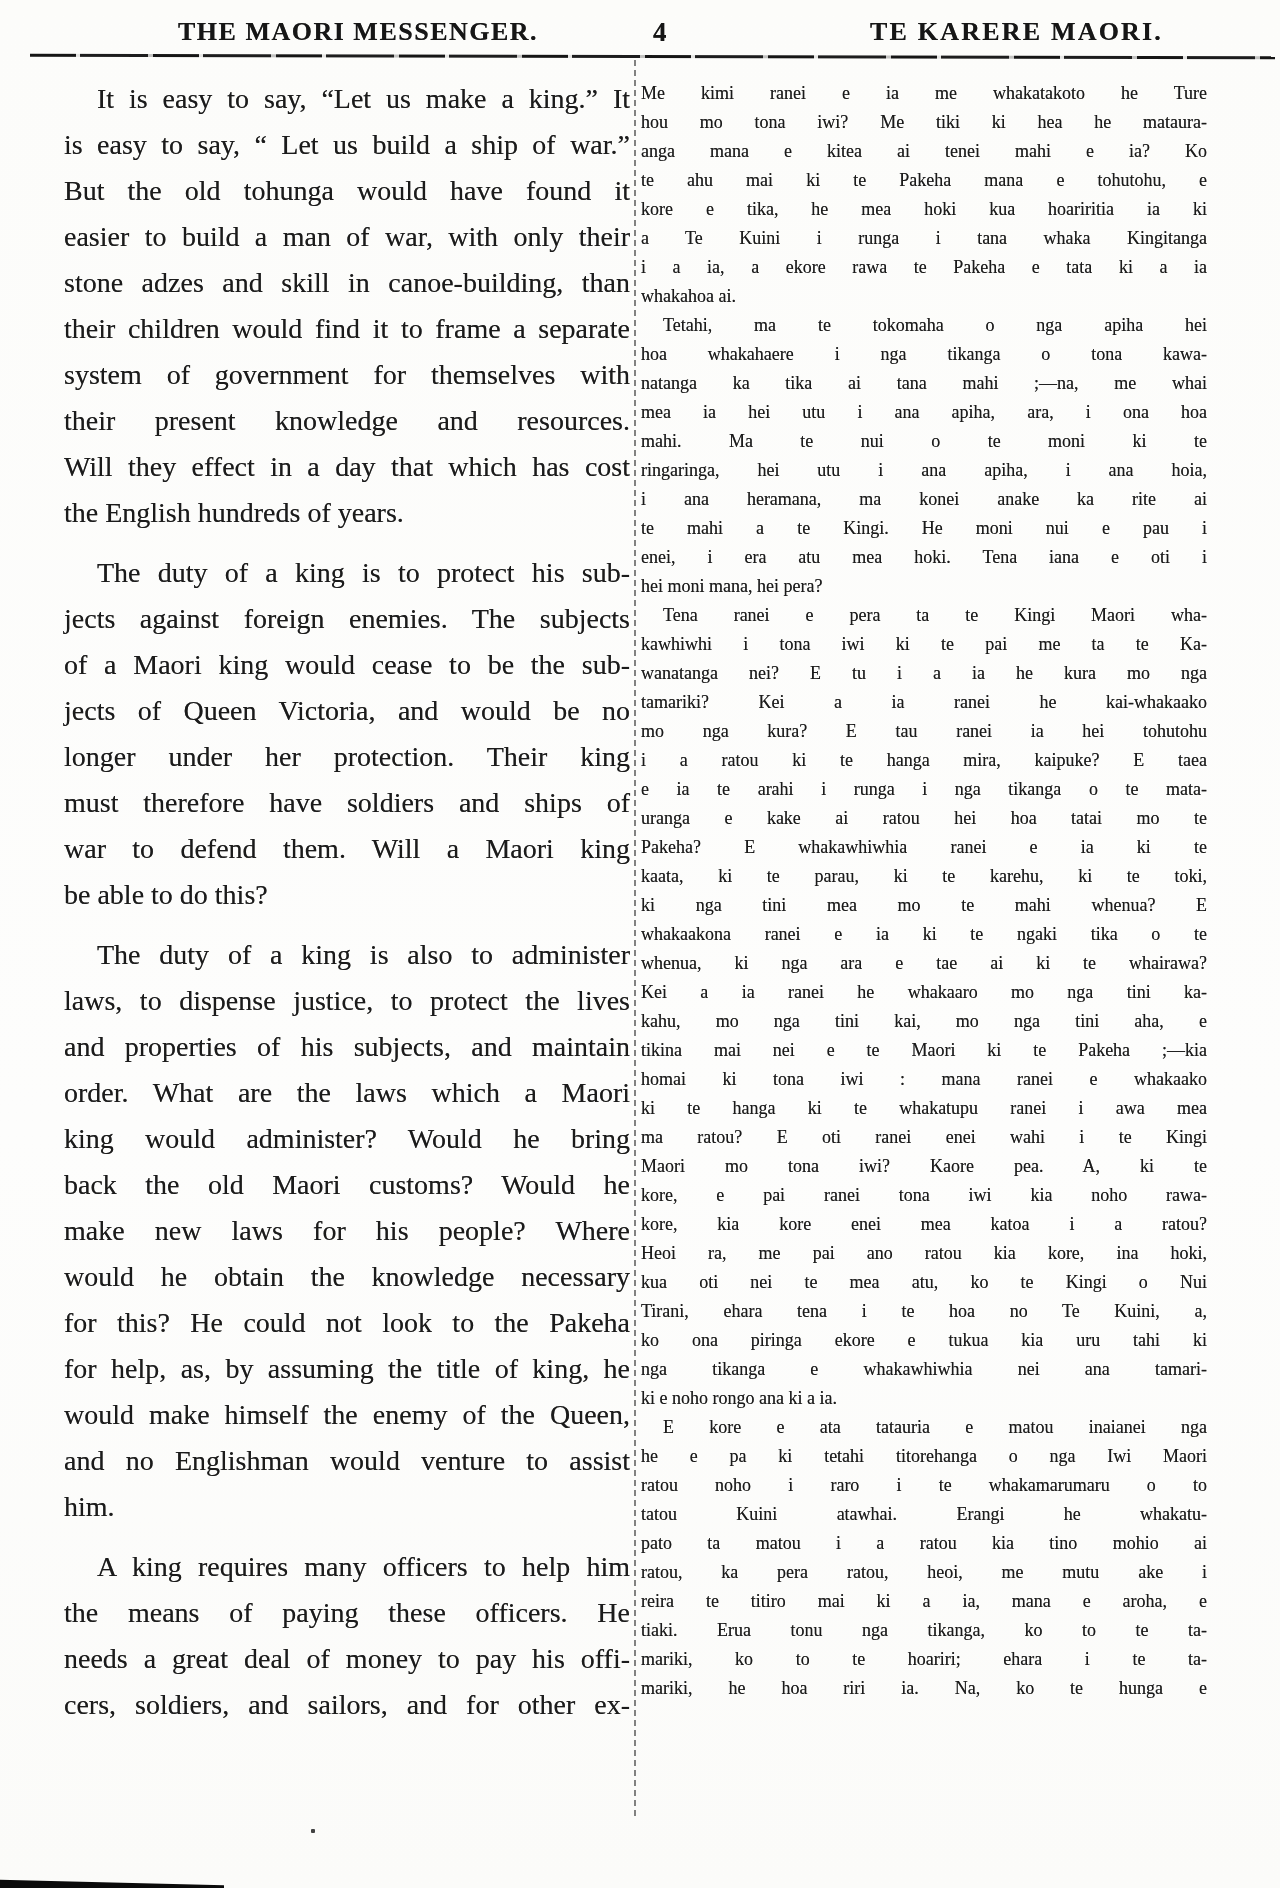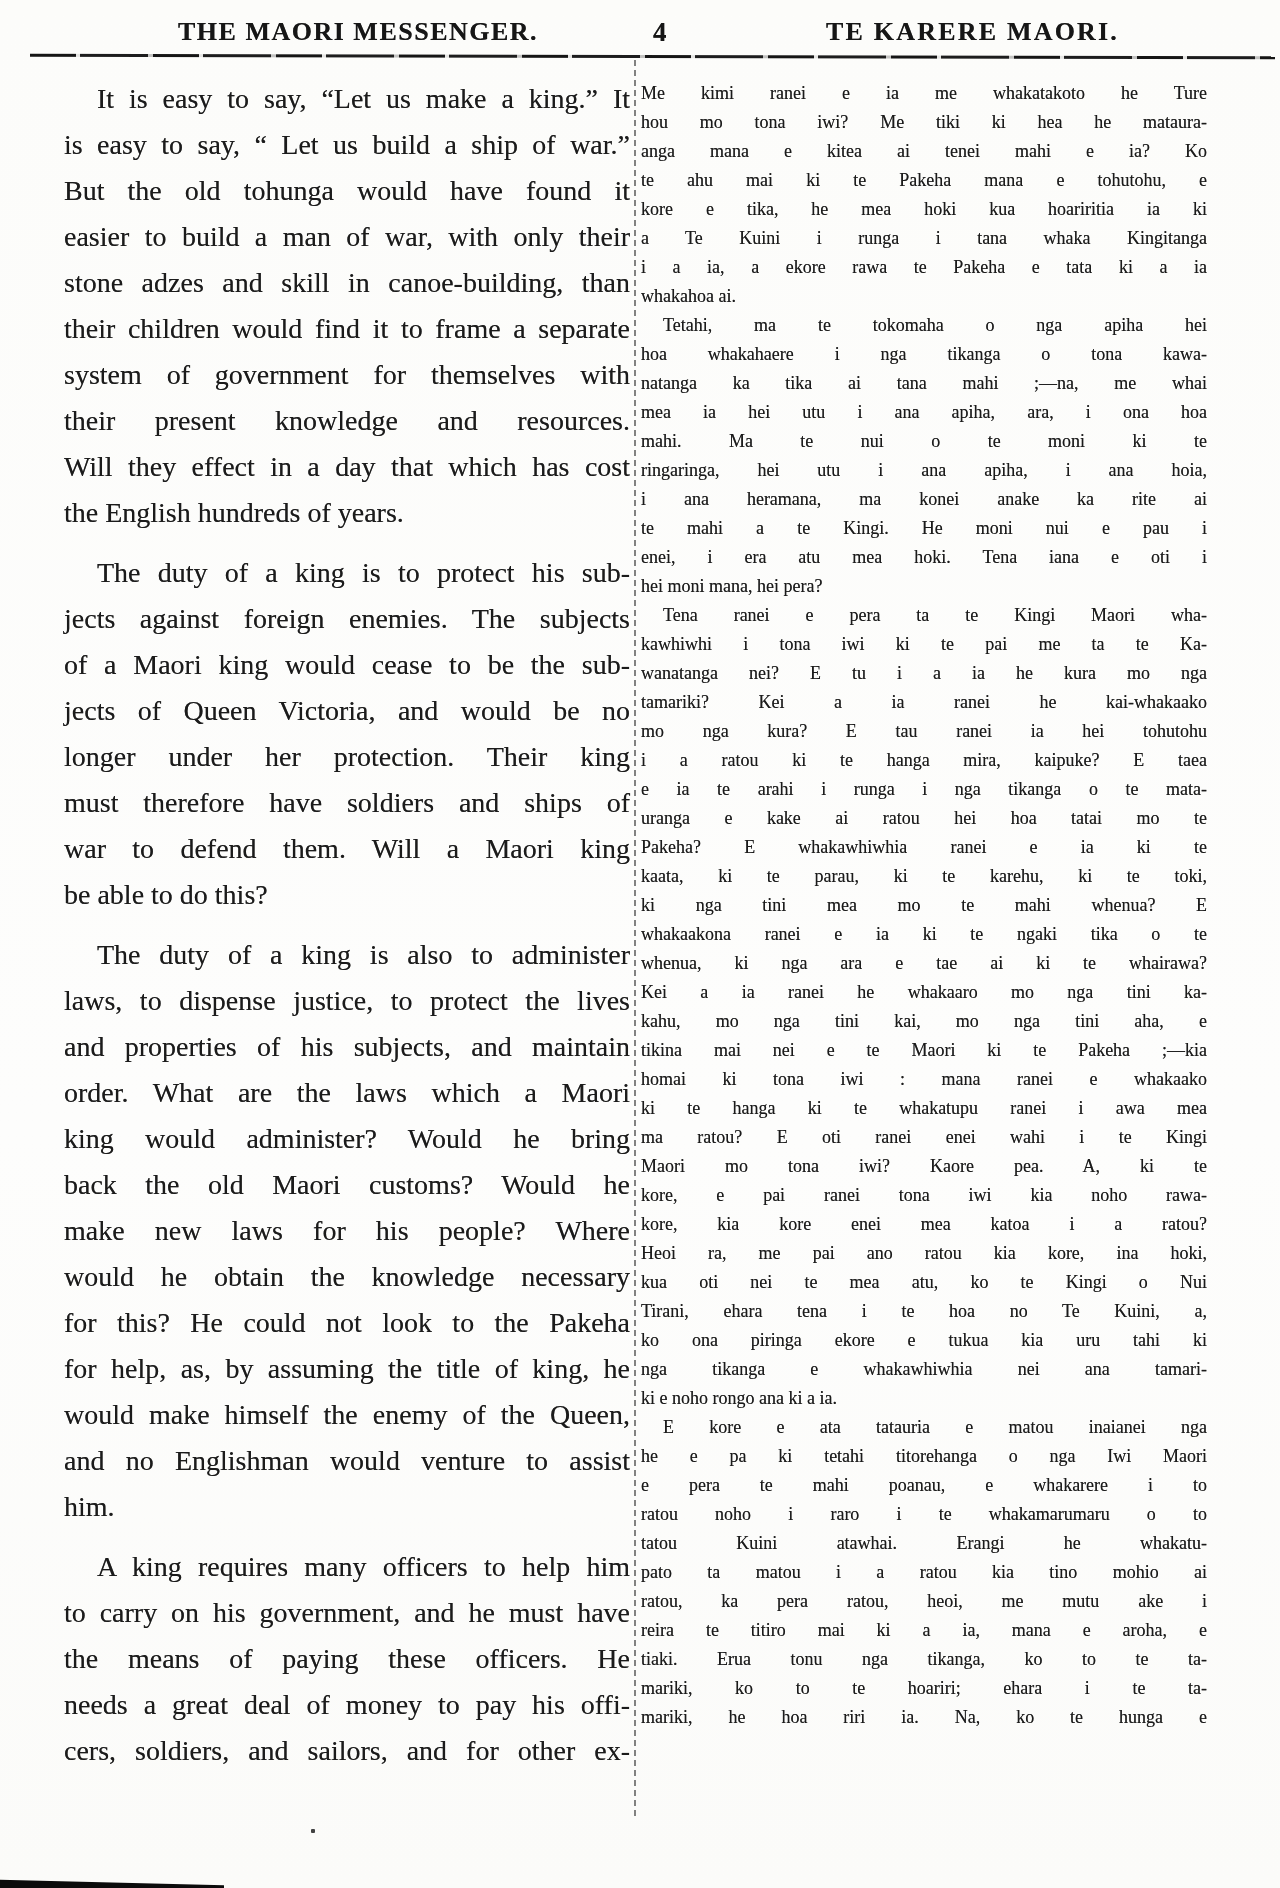--- a/index.html
+++ b/index.html
@@ -14,21 +14,21 @@
   .page{position:absolute;inset:0;background:linear-gradient(180deg,#fcfcfa 0%,#fdfdfc 60%,#fbfbf9 100%);}
   
   .ht{
     position:absolute;top:17px;
     font-weight:bold;font-size:26px;letter-spacing:1.5px;
     color:#161616;white-space:nowrap;
     text-shadow:0 0 .6px rgba(20,20,20,.65);
   }
   .ht.left{left:178px;}
   .ht.num{left:653px;font-size:27px;letter-spacing:0;}
-  .ht.right{left:826px;letter-spacing:2.2px;}
+  .ht.right{left:870px;letter-spacing:2.2px;}
   
   .rule{
     position:absolute;left:30px;top:55px;width:1245px;height:3px;
     background:repeating-linear-gradient(90deg,
       #151515 0px,#151515 46px,
       rgba(21,21,21,.1) 46px,rgba(21,21,21,.1) 50px,
       #1d1d1d 50px,#1d1d1d 118px,
       rgba(21,21,21,.25) 118px,rgba(21,21,21,.25) 123px);
     transform:rotate(0.12deg);
   }
@@ -110,21 +110,20 @@
         <div class="line">make new laws for his people?  Where</div>
         <div class="line">would he obtain the knowledge necessary</div>
         <div class="line">for this?  He could not look to the Pakeha</div>
         <div class="line">for help, as, by assuming the title of king, he</div>
         <div class="line">would make himself the enemy of the Queen,</div>
         <div class="line">and no Englishman would venture to assist</div>
         <div class="line">him.</div>
       </div>
       <div class="paragraph indent flush-last">
         <div class="line">A king requires many officers to help him</div>
-        <div class="line">to carry on his government, and he must have</div>
         <div class="line">the means of paying these officers.  He</div>
         <div class="line">needs a great deal of money to pay his offi-</div>
         <div class="line">cers, soldiers, and sailors, and for other ex-</div>
       </div>
     </div>
   <div class="col col-right">
       <div class="paragraph">
         <div class="line">Me kimi ranei e ia me whakatakoto he Ture</div>
         <div class="line">hou mo tona iwi?  Me tiki ki hea he mataura-</div>
         <div class="line">anga mana e kitea ai tenei mahi e ia?  Ko</div>
@@ -172,21 +171,20 @@
         <div class="line">Heoi ra, me pai ano ratou kia kore, ina hoki,</div>
         <div class="line">kua oti nei te mea atu, ko te Kingi o Nui</div>
         <div class="line">Tirani, ehara tena i te hoa no Te Kuini, a,</div>
         <div class="line">ko ona piringa ekore e tukua kia uru tahi ki</div>
         <div class="line">nga tikanga e whakawhiwhia nei ana tamari-</div>
         <div class="line">ki e noho rongo ana ki a ia.</div>
       </div>
       <div class="paragraph indent flush-last">
         <div class="line">E kore e ata tatauria e matou inaianei nga</div>
         <div class="line">he e pa ki tetahi titorehanga o nga Iwi Maori</div>
-        <div class="line">e pera te mahi poanau, e whakarere i to</div>
         <div class="line">ratou noho i raro i te whakamarumaru o to</div>
         <div class="line">tatou Kuini atawhai.  Erangi he whakatu-</div>
         <div class="line">pato ta matou i a ratou kia tino mohio ai</div>
         <div class="line">ratou, ka pera ratou, heoi, me mutu ake i</div>
         <div class="line">reira te titiro mai ki a ia, mana e aroha, e</div>
         <div class="line">tiaki.  Erua tonu nga tikanga, ko to te ta-</div>
         <div class="line">mariki, ko to te hoariri;  ehara i te ta-</div>
         <div class="line">mariki, he hoa riri ia.  Na, ko te hunga e</div>
       </div>
     </div>

